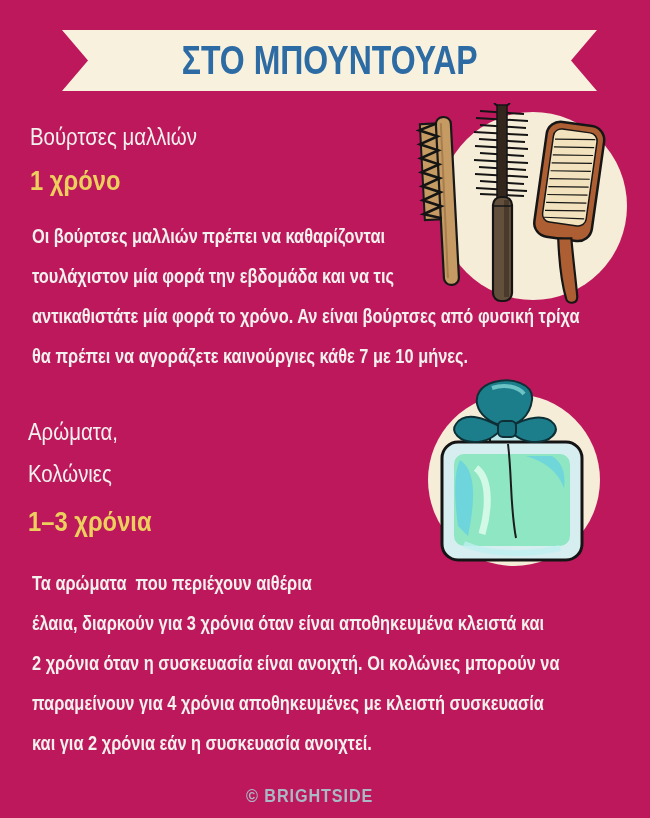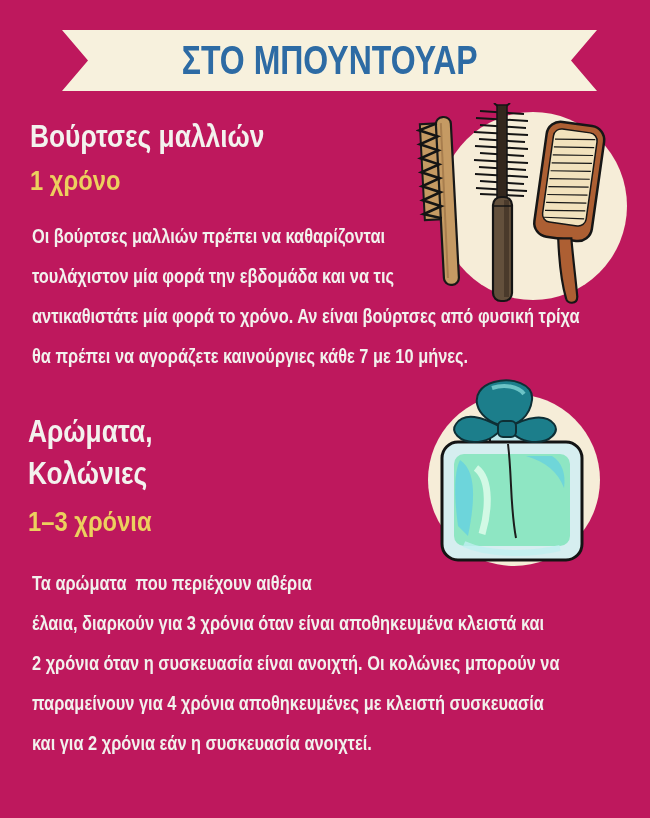--- a/index.html
+++ b/index.html
@@ -7,21 +7,21 @@
   body { font-family:"Liberation Sans", sans-serif; }
   .page { position:relative; width:650px; height:818px; background:#be185d; overflow:hidden; }
 
   .banner { position:absolute; left:62px; top:30px; width:535px; height:61px;
     background:#f7f1dd;
     clip-path:polygon(0 0, 100% 0, calc(100% - 26px) 50%, 100% 100%, 0 100%, 26px 50%);
     display:flex; align-items:center; justify-content:center; }
   .banner-text { color:#2d6ba4; font-size:41px; font-weight:700; letter-spacing:0px;
     transform:scaleX(0.78); transform-origin:50% 50%; white-space:nowrap; }
 
-  .sec-title { position:absolute; color:#f3f2ee; font-size:31px; font-weight:700; }
+  .sec-title { position:absolute; color:#f3f2ee; font-size:24px; font-weight:400; }
   .sec-title .tline { display:block; transform:scaleX(0.85); transform-origin:0 50%;
     white-space:nowrap; line-height:42px; }
   .duration { position:absolute; color:#ecd05e; font-size:27px; font-weight:700;
     transform:scaleX(0.88); transform-origin:0 50%; white-space:nowrap; }
 
   .para { position:absolute; left:32px; }
   .para .line { display:block; color:#f2f1ed; font-size:21px; font-weight:700;
     line-height:40px; transform:scaleX(0.78); transform-origin:0 50%;
     white-space:pre; }
 
@@ -121,14 +121,17 @@
 
     <g>
       <path d="M88,50 C58,44 50,14 78,6 C96,1 118,8 116,24 C114,40 102,50 88,50 Z" fill="#1c7e8b" stroke="#0e2f35" stroke-width="2"></path>
       <path d="M86,52 C66,40 48,36 40,48 C34,56 44,66 58,66 C70,66 80,60 86,52 Z" fill="#1c7e8b" stroke="#0e2f35" stroke-width="2"></path>
       <path d="M92,52 C112,40 130,38 138,48 C144,56 134,66 120,66 C108,66 98,60 92,52 Z" fill="#1c7e8b" stroke="#0e2f35" stroke-width="2"></path>
       <rect x="82" y="45" width="18" height="16" rx="5" fill="#177280" stroke="#0e2f35" stroke-width="2"></rect>
       <path d="M76,12 C88,8 102,10 108,18" stroke="#7fd4d4" stroke-width="4" fill="none" opacity="0.8"></path>
     </g>
   </svg>
 
+  <div class="footer">
+    <span>© BRIGHTSIDE</span>
+  </div>
 
 </div>
 
 </body></html>

